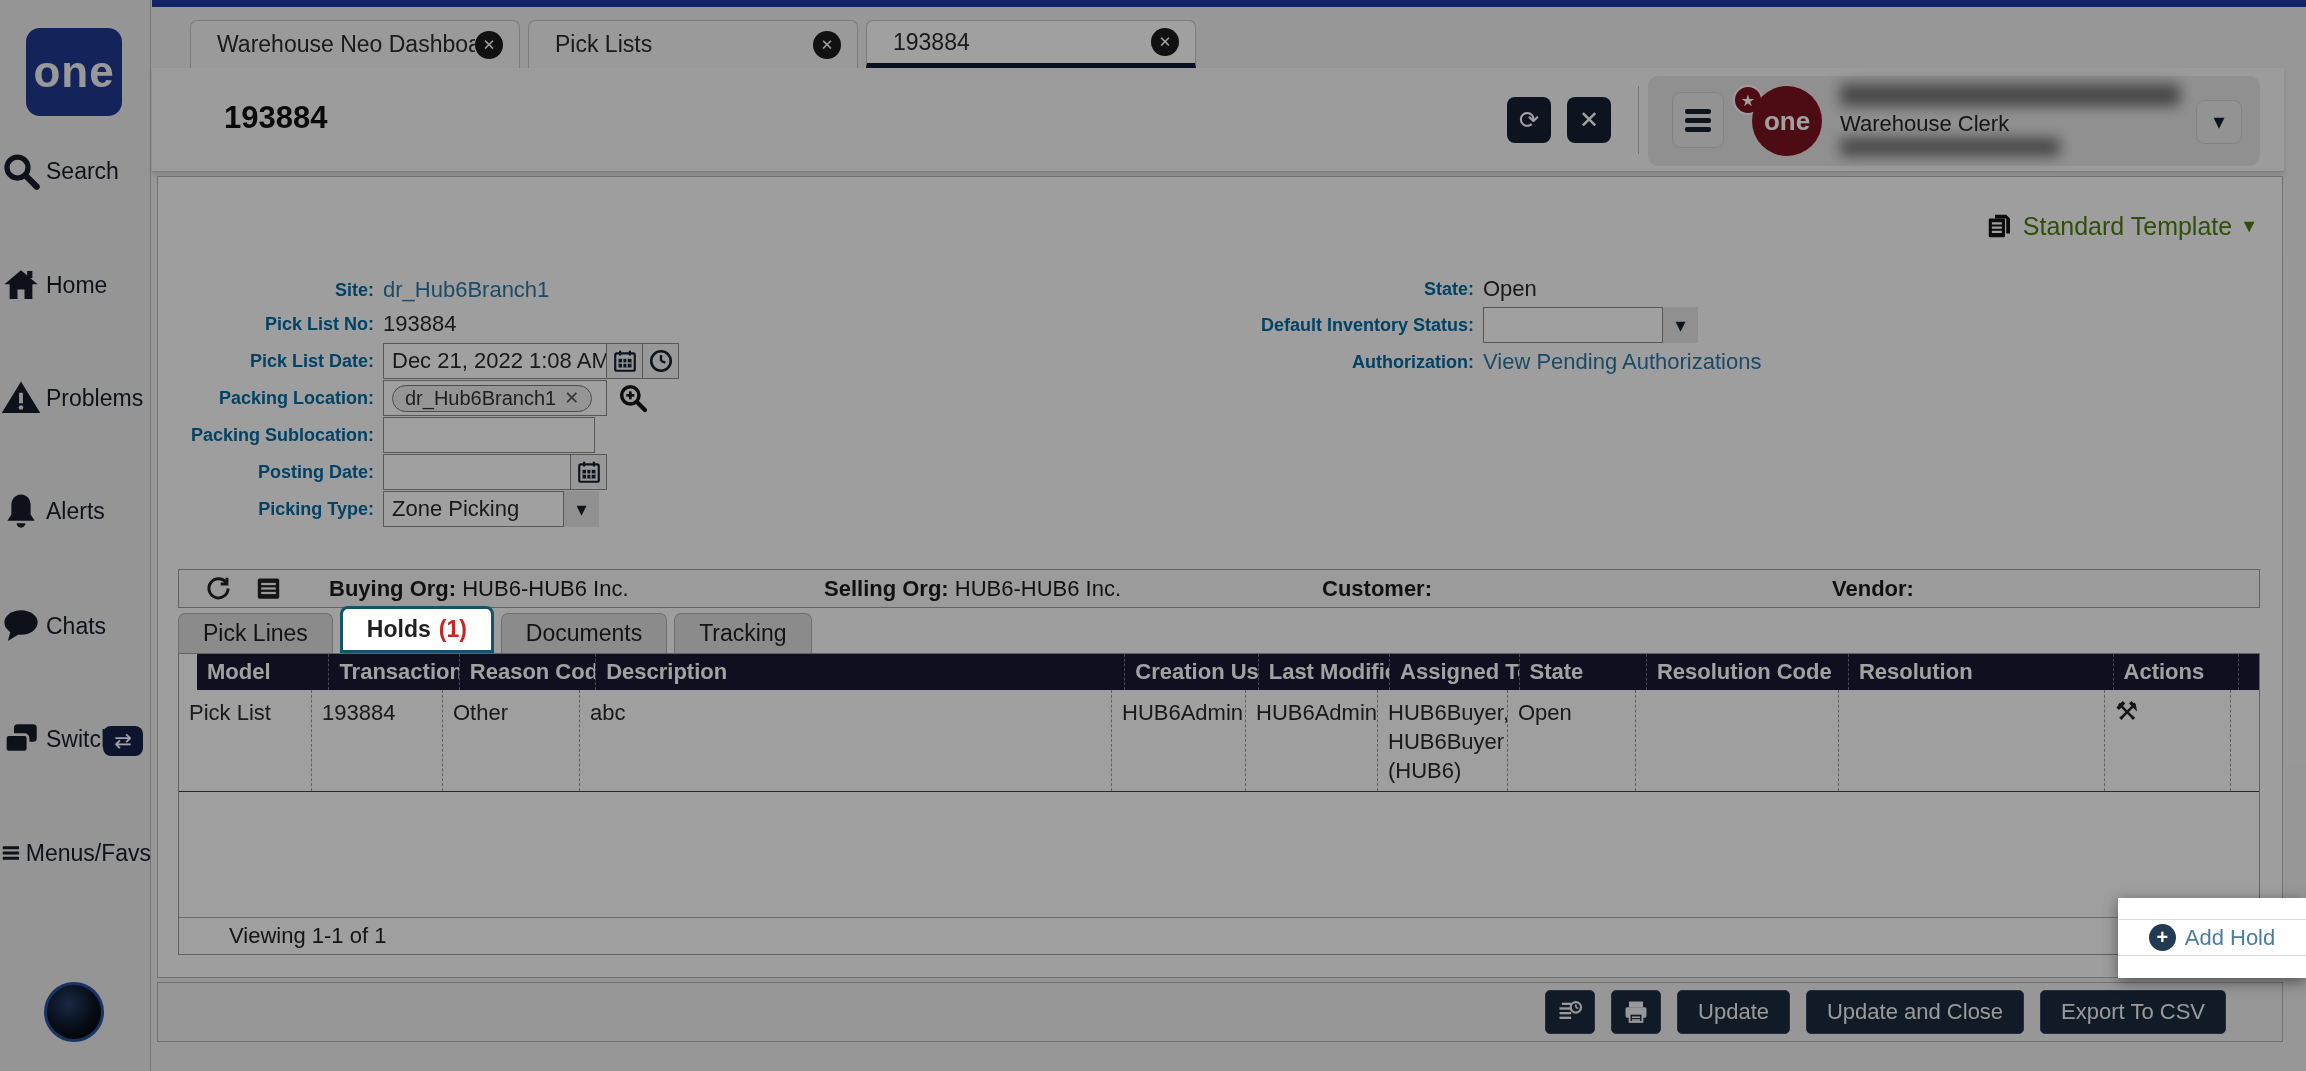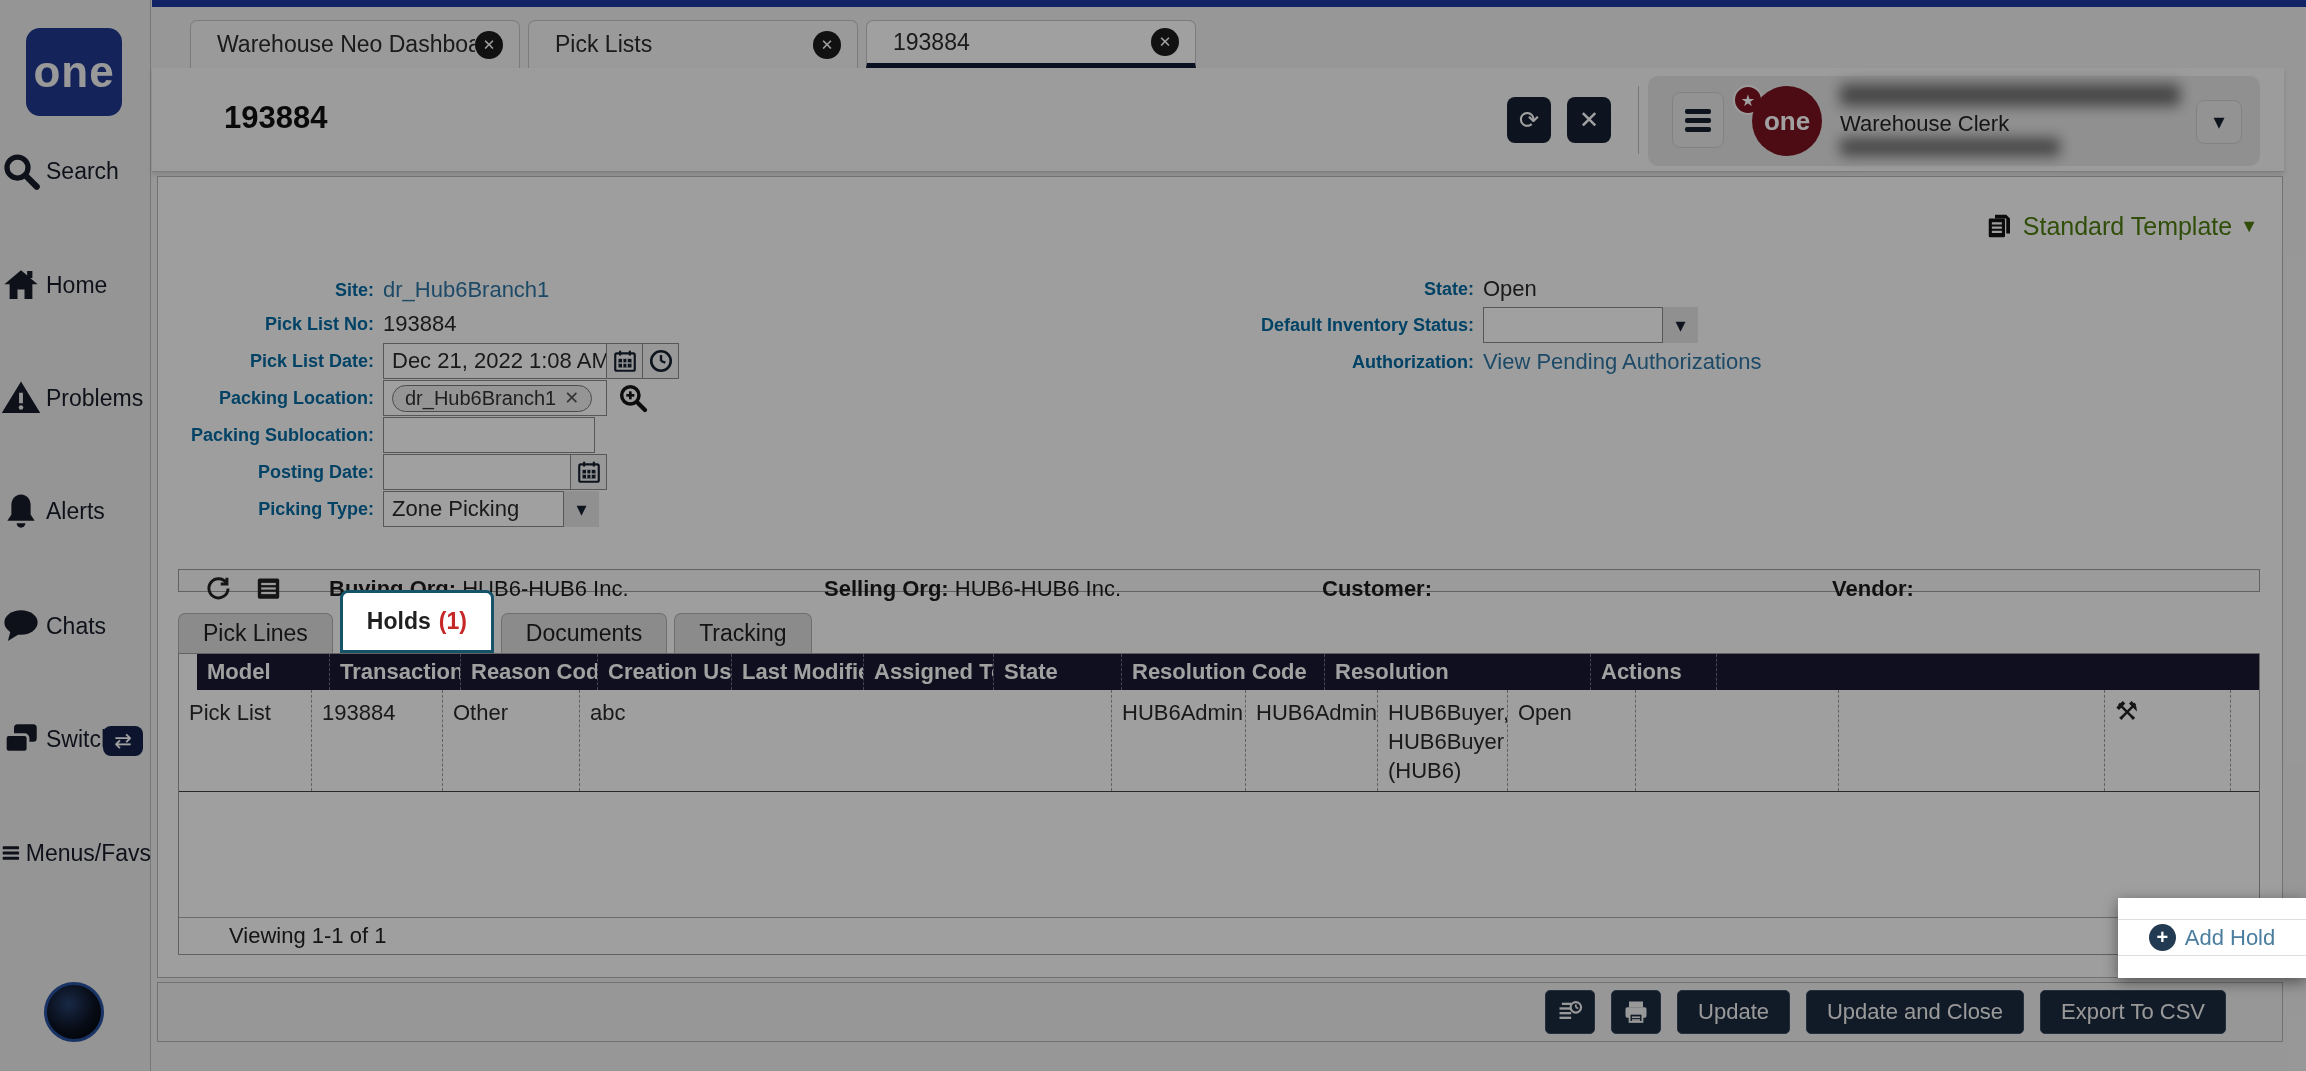--- a/index.html
+++ b/index.html
@@ -61,30 +61,30 @@
   .icon-sq { width:36px; height:36px; border:1px solid #8a8a8a; border-left:none; background:#f1f1f1; display:flex; align-items:center; justify-content:center; cursor:pointer; }
   .icon-sq svg { width:26px; height:26px; }
   .chip { display:flex; align-items:center; gap:8px; border:1px solid #777; border-radius:16px; background:#ececec; font-size:20px; padding:1px 12px; color:#333; }
   .chip .chip-x { color:#555; font-weight:bold; cursor:pointer; font-size:18px; }
   .mag-btn { margin-left:10px; cursor:pointer; display:flex; }
   .mag-btn svg { width:32px; height:32px; }
   .sel { cursor:pointer; }
   .sel .sel-caret { width:36px; height:36px; margin:-1px -9px -1px auto; border-left:1px solid #8a8a8a; background:#e4e4e4; display:flex; align-items:center; justify-content:center; font-size:20px; color:#16202e; }
 
   
-  .org-bar { position:absolute; left:20px; right:22px; top:392px; height:23px; border:1px solid #9c9c9c; background:#f6f6f6; font-size:22px;text-align:center; }
+  .org-bar { position:absolute; left:20px; right:22px; top:392px; height:39px; border:1px solid #9c9c9c; background:#f6f6f6; font-size:22px;text-align:center; }
   .org-bar .o-icon { position:absolute; top:5px; cursor:pointer; }
   .org-bar svg { width:27px; height:27px; }
   .org-item { position:absolute; top:6px; white-space:nowrap; }
   .org-item b { font-weight:bold; }
 
   
   .subtabs { position:absolute; left:20px; top:434px; height:42px; display:flex; gap:7px; align-items:flex-end; }
   .stab { height:40px; background:#dcdcdc; border:1px solid #b0b0b0; border-bottom:none; border-radius:7px 7px 0 0; display:flex; align-items:center; justify-content:center; padding:0 24px; font-size:23px; color:#1f1f1f; cursor:pointer; }
-  .stab.active { background:#ffffff; border:3px solid #155468; border-radius:8px 8px 0 0; height:63px; font-weight:bold; }
+  .stab.active { background:#ffffff; border:3px solid #155468; border-radius:8px 8px 0 0; height:47px; font-weight:bold; }
   .stab .cnt { color:#c62828; margin-left:8px; font-weight:bold; }
 
   
   .grid-box { position:absolute; left:20px; right:22px; top:476px; height:302px; border:1px solid #9c9c9c; background:#fcfcfc; display:flex; flex-direction:column; }
   .g-head { display:flex; background:#191931; color:#fff; height:36px; flex:none;margin-left:18px; }
   .g-head .gc { font-size:22px; font-weight:bold; display:flex; align-items:center; padding:0 10px; border-right:1px dashed #70708a; overflow:hidden; white-space:nowrap; }
   .g-row { display:flex; min-height:100px; flex:none; border-bottom:1px solid #404040; }
   .g-row .gc { font-size:22px; color:#2a2a2a; padding:8px 10px 6px; border-right:1px dashed #9a9a9a; line-height:1.32; overflow:hidden; }
   .g-fill { flex:1; }
   .g-foot { flex:none; height:37px; border-top:1px solid #a8a8a8; display:flex; align-items:center; padding-left:50px; font-size:22px; color:#222; }
@@ -350,20 +350,21 @@
       <div class="stab">
           <span>Tracking</span>
         </div>
     </div>
 
     <div class="grid-box">
       <div class="g-head">
         <div class="gc" style="width:133px">Model</div>
         <div class="gc" style="width:131px">Transaction ...</div>
         <div class="gc" style="width:137px">Reason Code</div>
+        <div class="gc" style="width:532px">Description</div>
         <div class="gc" style="width:134px">Creation User</div>
         <div class="gc" style="width:132px">Last Modifie...</div>
         <div class="gc" style="width:130px">Assigned To</div>
         <div class="gc" style="width:128px">State</div>
         <div class="gc" style="width:203px">Resolution Code</div>
         <div class="gc" style="width:266px">Resolution</div>
         <div class="gc" style="width:126px">Actions</div>
         <div class="gc g-fill" style="border-right:none"></div>
       </div>
       <div class="g-row">

